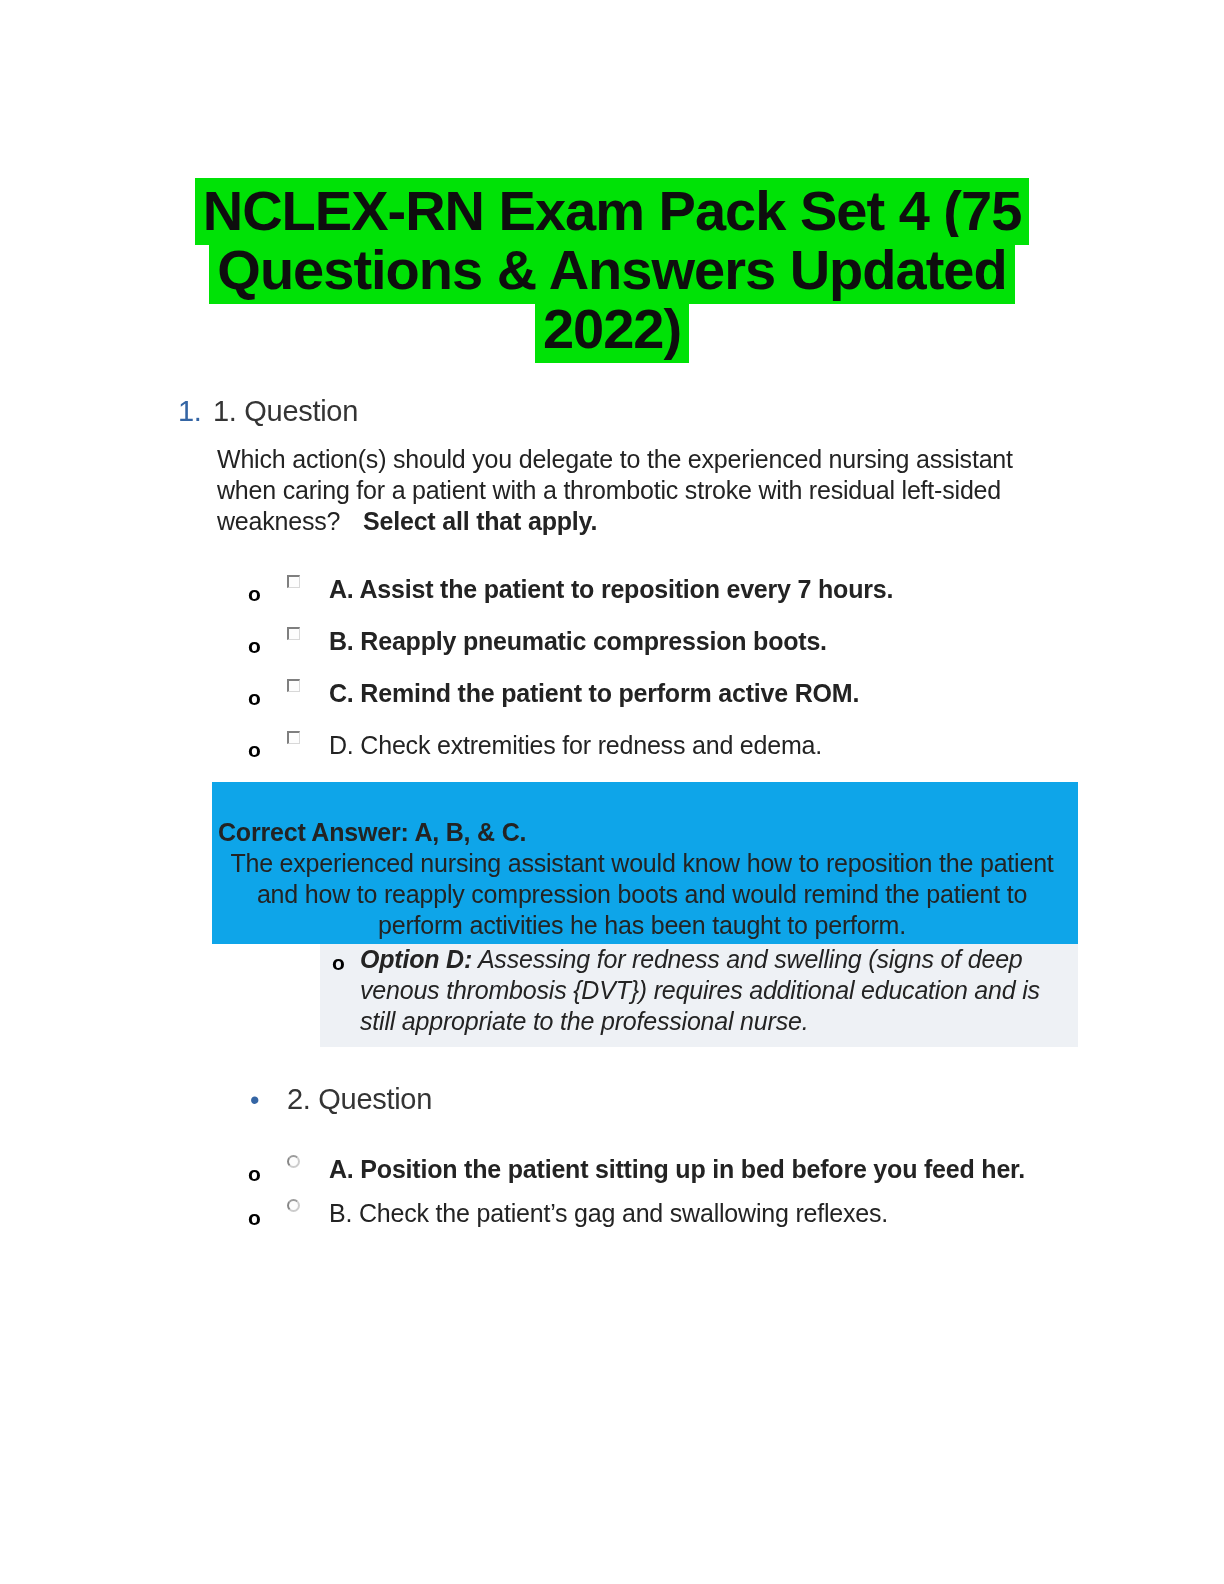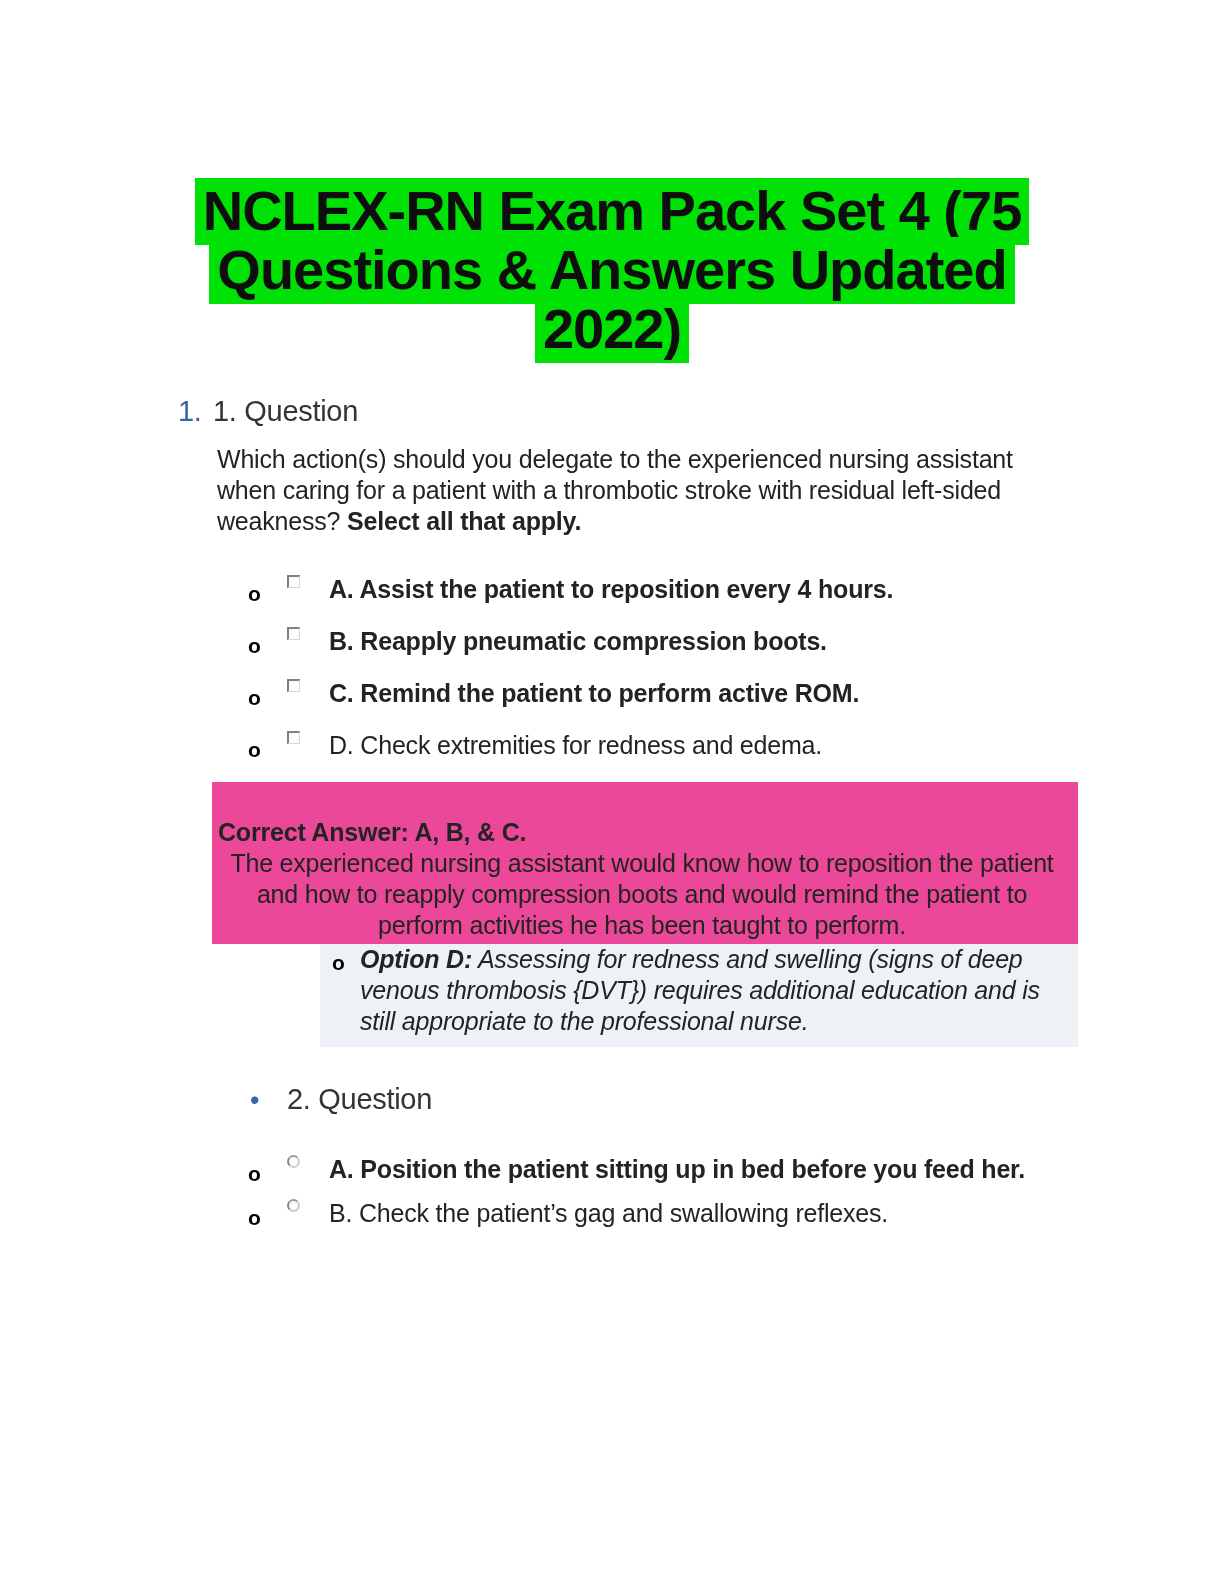--- a/index.html
+++ b/index.html
@@ -44,21 +44,21 @@
   }
 
   
   .q-text {
     margin: 16px 0 0 217px;
     width: 850px;
     font-size: 25px;
     line-height: 31px;
     letter-spacing: -0.2px;
   }
-  .q-text b, .bold-run { font-weight: bold; }
+  .q-text b, .bold-run { font-weight: bold; margin-left: 16px; }
 
   
   .options { margin-top: 37px; }
   .options2 { margin-top: 38px; }
   .opt {
     position: relative;
     margin-left: 287px;
     width: 772px;
     font-size: 25px;
     line-height: 30px;
@@ -96,21 +96,21 @@
     border: 2px solid #cccccc;
     border-left-color: #878787;
     border-top-color: #9c9c9c;
     border-radius: 50%;
   }
 
   
   .answer-main {
     margin: 12px 0 0 212px;
     width: 866px;
-    background: #ec4899;
+    background: #0ea5e9;
     padding: 35px 0 3px 6px;
     font-size: 25px;
     line-height: 31px;
     letter-spacing: -0.2px;
     box-sizing: border-box;
   }
   .answer-main p { margin: 0; }
   .correct { font-weight: bold; }
   .explain { width: 848px; text-align: center; }
   .answer-note {
@@ -151,21 +151,21 @@
       <span class="list-marker">1.</span><span>1. Question</span>
     </div>
 
     <p class="q-text">
       <span>Which action(s) should you delegate to the experienced nursing assistant when caring for a patient with a thrombotic stroke with residual left-sided weakness? </span><b>Select all that apply.</b>
     </p>
 
     <div class="options">
       <div class="opt bold">
         <span class="opt-bullet">o</span>
-        <span class="ctrl checkbox"></span><span>A. Assist the patient to reposition every 4 hours.</span>
+        <span class="ctrl checkbox"></span><span>A. Assist the patient to reposition every 7 hours.</span>
       </div>
       <div class="opt bold">
         <span class="opt-bullet">o</span>
         <span class="ctrl checkbox"></span><span>B. Reapply pneumatic compression boots.</span>
       </div>
       <div class="opt bold">
         <span class="opt-bullet">o</span>
         <span class="ctrl checkbox"></span><span>C. Remind the patient to perform active ROM.</span>
       </div>
       <div class="opt">

